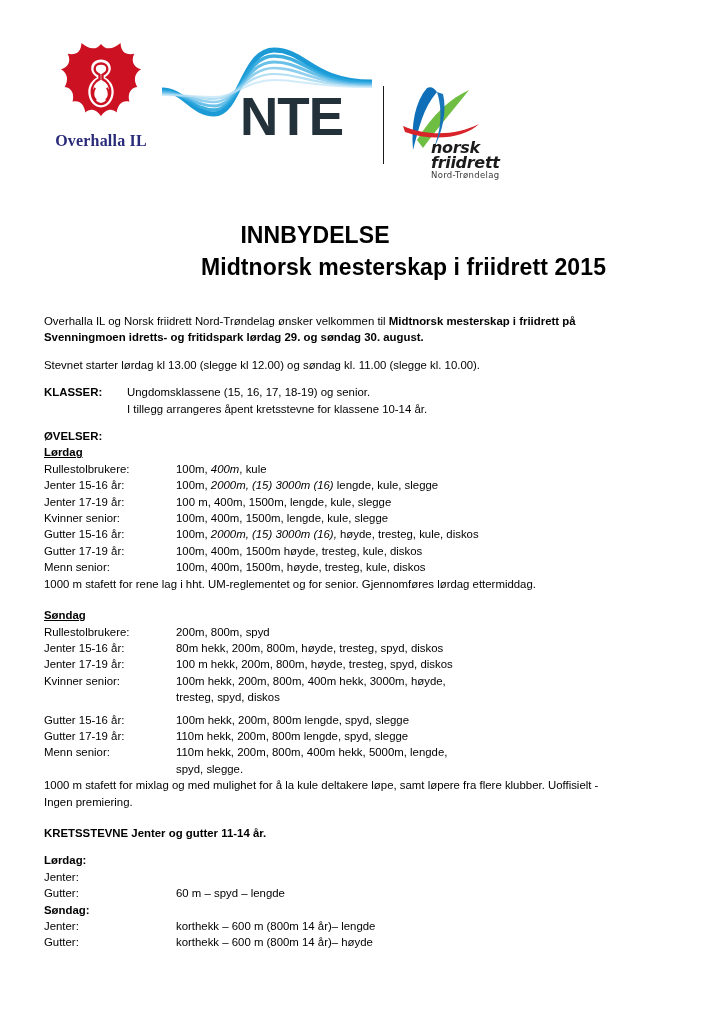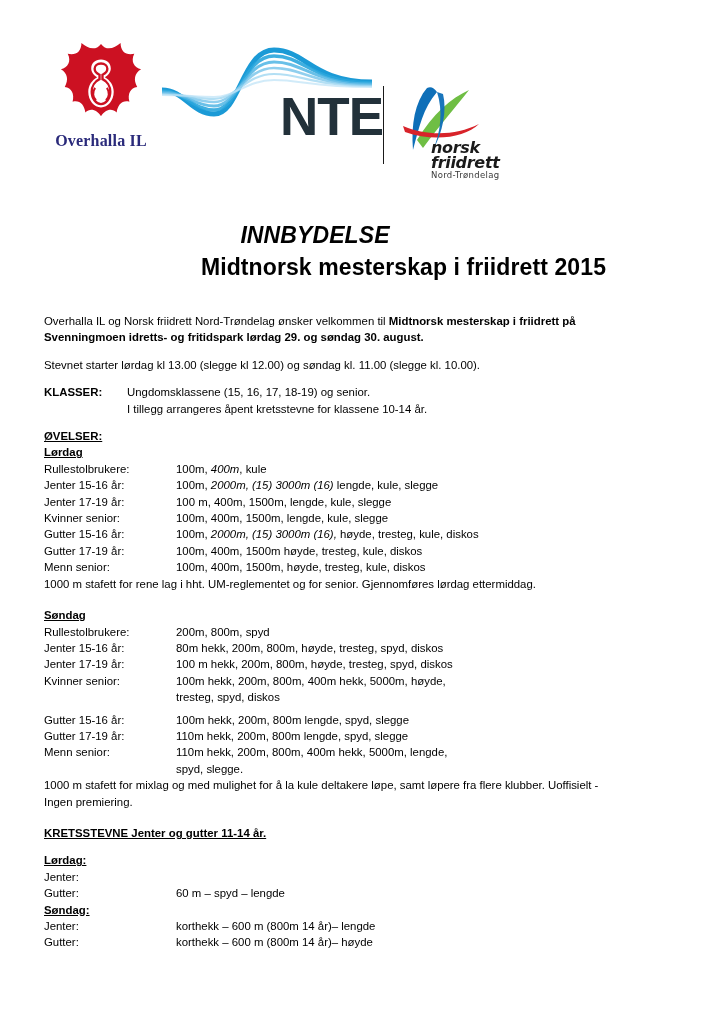--- a/index.html
+++ b/index.html
@@ -73,21 +73,20 @@
   .logo-nte .nte-text {
     position: absolute;
     left: 78px;
     top: 48px;
     font-family: "Liberation Sans", sans-serif;
     font-weight: bold;
     font-size: 53px;
     line-height: 53px;
     color: #22313a;
     letter-spacing: -1px;
-    margin-left: 40px;
   }
 
   .logo-divider {
     position: absolute;
     left: 383px;
     top: 52px;
     width: 1px;
     height: 78px;
     background: #1a1a1a;
   }
@@ -132,21 +131,20 @@
   
   .title-main {
     position: absolute;
     left: 0;
     top: 222px;
     width: 630px;
     text-align: center;
     font-size: 23px;
     font-weight: bold;
     letter-spacing: 0.1px;
-    font-style: italic;
   }
   .title-sub {
     position: absolute;
     left: 0;
     top: 254px;
     width: 723px;
     text-align: center;
     font-size: 23px;
     font-weight: bold;
     letter-spacing: 0.1px;
@@ -169,21 +167,21 @@
   .spacer-sm { height: 11px; }
   .spacer-xs { height: 6px; }
   .spacer-md { height: 15px; }
 
   b, .b { font-weight: bold; }
   i, .i { font-style: italic; }
   .u-bold {
     font-weight: bold;
     text-decoration: underline;
   }
-  .head-bold { font-weight: bold; text-decoration: underline; }
+  .head-bold { font-weight: bold; }
 
   
   .row {
     display: flex;
     align-items: flex-start;
   }
   .row .label {
     width: 132px;
     flex: 0 0 132px;
   }
@@ -334,21 +332,21 @@
     <div class="row">
       <div class="label">Jenter 15-16 år:</div>
       <div class="value">80m hekk, 200m, 800m, høyde, tresteg, spyd, diskos</div>
     </div>
     <div class="row">
       <div class="label">Jenter 17-19 år:</div>
       <div class="value">100 m hekk, 200m, 800m, høyde, tresteg, spyd, diskos</div>
     </div>
     <div class="row">
       <div class="label">Kvinner senior:</div>
-      <div class="value">100m hekk, 200m, 800m, 400m hekk, 5000m, høyde,</div>
+      <div class="value">100m hekk, 200m, 800m, 400m hekk, 3000m, høyde,</div>
     </div>
     <p class="para cont-indent">tresteg, spyd, diskos</p>
 
     <div class="spacer-xs"></div>
 
     <div class="row">
       <div class="label">Gutter 15-16 år:</div>
       <div class="value">100m hekk, 200m, 800m lengde, spyd, slegge</div>
     </div>
     <div class="row">

